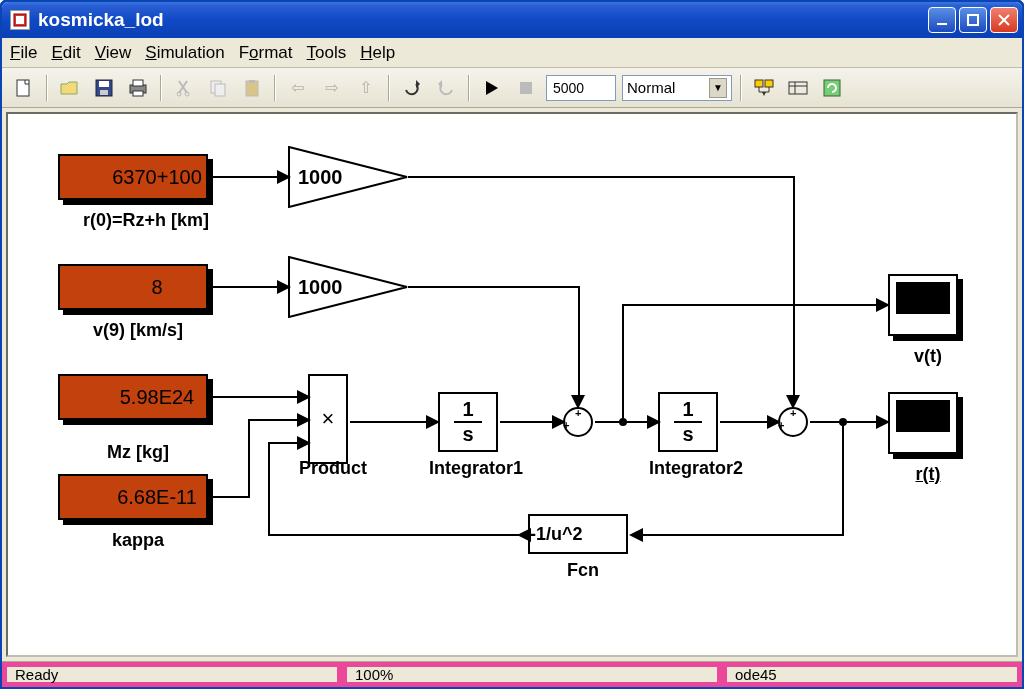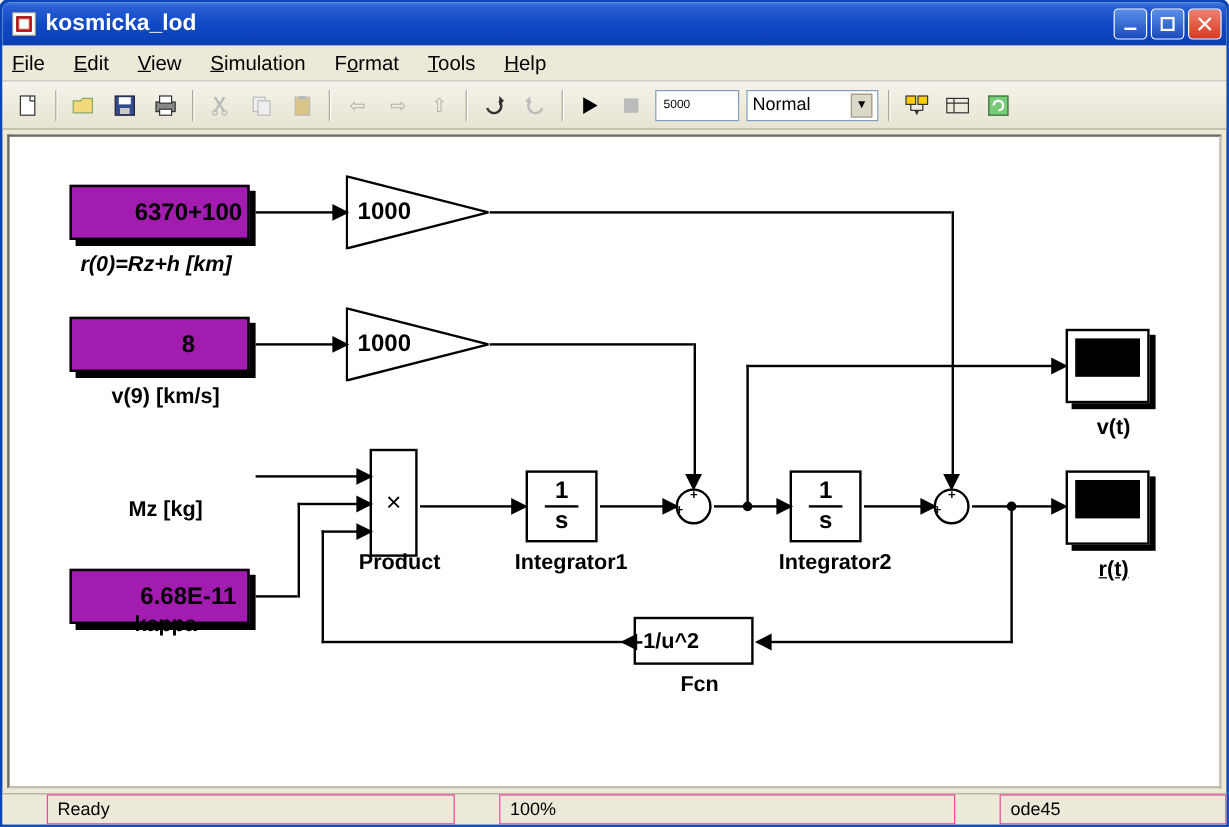--- a/index.html
+++ b/index.html
@@ -49,59 +49,59 @@
   }
   .titlebar .winbtn.close {
     background: linear-gradient(to bottom,#f08070,#d83a20);
   }
   .menubar {
     height: 30px;
     background:#ece9d8;
     border-bottom:1px solid #c0bcae;
     display:flex;align-items:center;
     padding: 0 8px;
-    gap: 24px;
+    gap: 14px;
     font-size: 17px;
   }
   .menubar .menuitem { cursor: default; }
   .menubar .menuitem u { text-decoration: underline; }
   .toolbar {
     height: 40px;
     background: linear-gradient(to bottom,#f5f3ea,#e7e3d3);
     border-bottom:1px solid #aca899;
     display:flex; align-items:center;
     padding: 0 8px; gap:6px;
   }
   .tbtn {
     width:28px;height:28px;border:1px solid transparent;
     display:flex;align-items:center;justify-content:center;
     font-size:16px;color:#333;
   }
   .tbtn.disabled { color:#b5b2a5; }
   .tsep { width:2px;height:26px;border-left:1px solid #aca899;border-right:1px solid #fff;margin:0 2px;}
   .tinput {
     width:70px;height:26px;border:1px solid #7f9db9;background:#fff;
-    font-size:10px;padding:2px 6px;
+    font-size:14px;padding:2px 6px;
   }
   .tselect {
     width:110px;height:26px;border:1px solid #7f9db9;background:#fff;
     font-size:15px;padding:2px 4px;display:flex;align-items:center;
     justify-content:space-between;
   }
   .tselect .arrow{width:18px;height:20px;background:#dcd8c8;border:1px solid #9c988a;font-size:10px;display:flex;align-items:center;justify-content:center;}
   .canvas {
     flex:1; background:#fff; border:2px inset #c0bcae; margin:4px;
     position:relative; overflow:hidden;
   }
   
   .block {
-    position:absolute; background:#a21caf; border:2px solid #000;
+    position:absolute; background:#c2410c; border:2px solid #000;
     box-shadow:5px 5px 0 #000;
     display:flex;align-items:center;justify-content:center;
-    font-size:20px;font-weight:bold;padding-left:48px;
+    font-size:20px;font-weight:normal;padding-left:48px;
   }
   .blabel {
     position:absolute;font-size:18px;font-weight:bold;text-align:center;
   }
   .gain {
     position:absolute;
   }
   .gain svg { display:block; }
   .gain .gtext {
     position:absolute;left:10px;top:50%;transform:translateY(-50%);
@@ -148,21 +148,21 @@
   .arrowD {
     position:absolute;width:0;height:0;
     border-left:7px solid transparent;border-right:7px solid transparent;
     border-top:14px solid #000;
   }
   .node { position:absolute;width:8px;height:8px;background:#000;border-radius:50%;margin:-4px 0 0 -4px;}
   .statusbar {
     height:26px;background:#ece9d8;border-top:1px solid #aca899;
     display:flex;font-size:15px;
   }
-  .statusbar .cell{border:1px solid #ec4899;padding:2px 8px;display:flex;align-items:center;margin-left:37px;}
+  .statusbar .cell{border:5px solid #ec4899;padding:2px 8px;display:flex;align-items:center;}
 </style>
 </head>
 <body>
 
 <div class="window">
 
   <div class="titlebar">
     <div class="appicon">
       <svg width="14" height="14">
           <rect x="1" y="1" width="12" height="12" fill="#d33" stroke="#800"></rect>
@@ -305,33 +305,36 @@
           <path d="M5 9 A4 4 0 1 1 9 13" fill="none" stroke="#fff" stroke-width="2"></path>
         </svg>
       </div>
   </div>
 
   <div class="canvas">
 
     <div class="block" style="left:50px;top:40px;width:150px;height:46px;">
       <span>6370+100</span>
     </div>
-    <div class="blabel" style="left:32px;top:96px;width:180px;font-style:italic;">r(0)=Rz+h [km]</div>
+    <div class="blabel" style="left:48px;top:96px;width:180px;">r(0)=Rz+h [km]</div>
 
     <div class="block" style="left:50px;top:150px;width:150px;height:46px;">
       <span>8</span>
     </div>
     <div class="blabel" style="left:60px;top:206px;width:140px;">v(9) [km/s]</div>
 
-    <div class="blabel" style="left:80px;top:300px;width:100px;">Mz [kg]</div>
+    <div class="block" style="left:50px;top:260px;width:150px;height:46px;">
+      <span>5.98E24</span>
+    </div>
+    <div class="blabel" style="left:80px;top:328px;width:100px;">Mz [kg]</div>
 
     <div class="block" style="left:50px;top:360px;width:150px;height:46px;">
       <span>6.68E-11</span>
     </div>
-    <div class="blabel" style="left:90px;top:396px;width:80px;">kappa</div>
+    <div class="blabel" style="left:90px;top:416px;width:80px;">kappa</div>
 
     <div class="gain" style="left:280px;top:32px;">
       <svg width="120" height="62">
           <polygon points="1,1 119,31 1,61" fill="#fff" stroke="#000" stroke-width="2"></polygon>
         </svg>
       <div class="gtext">1000</div>
     </div>
 
     <div class="gain" style="left:280px;top:142px;">
       <svg width="120" height="62">

